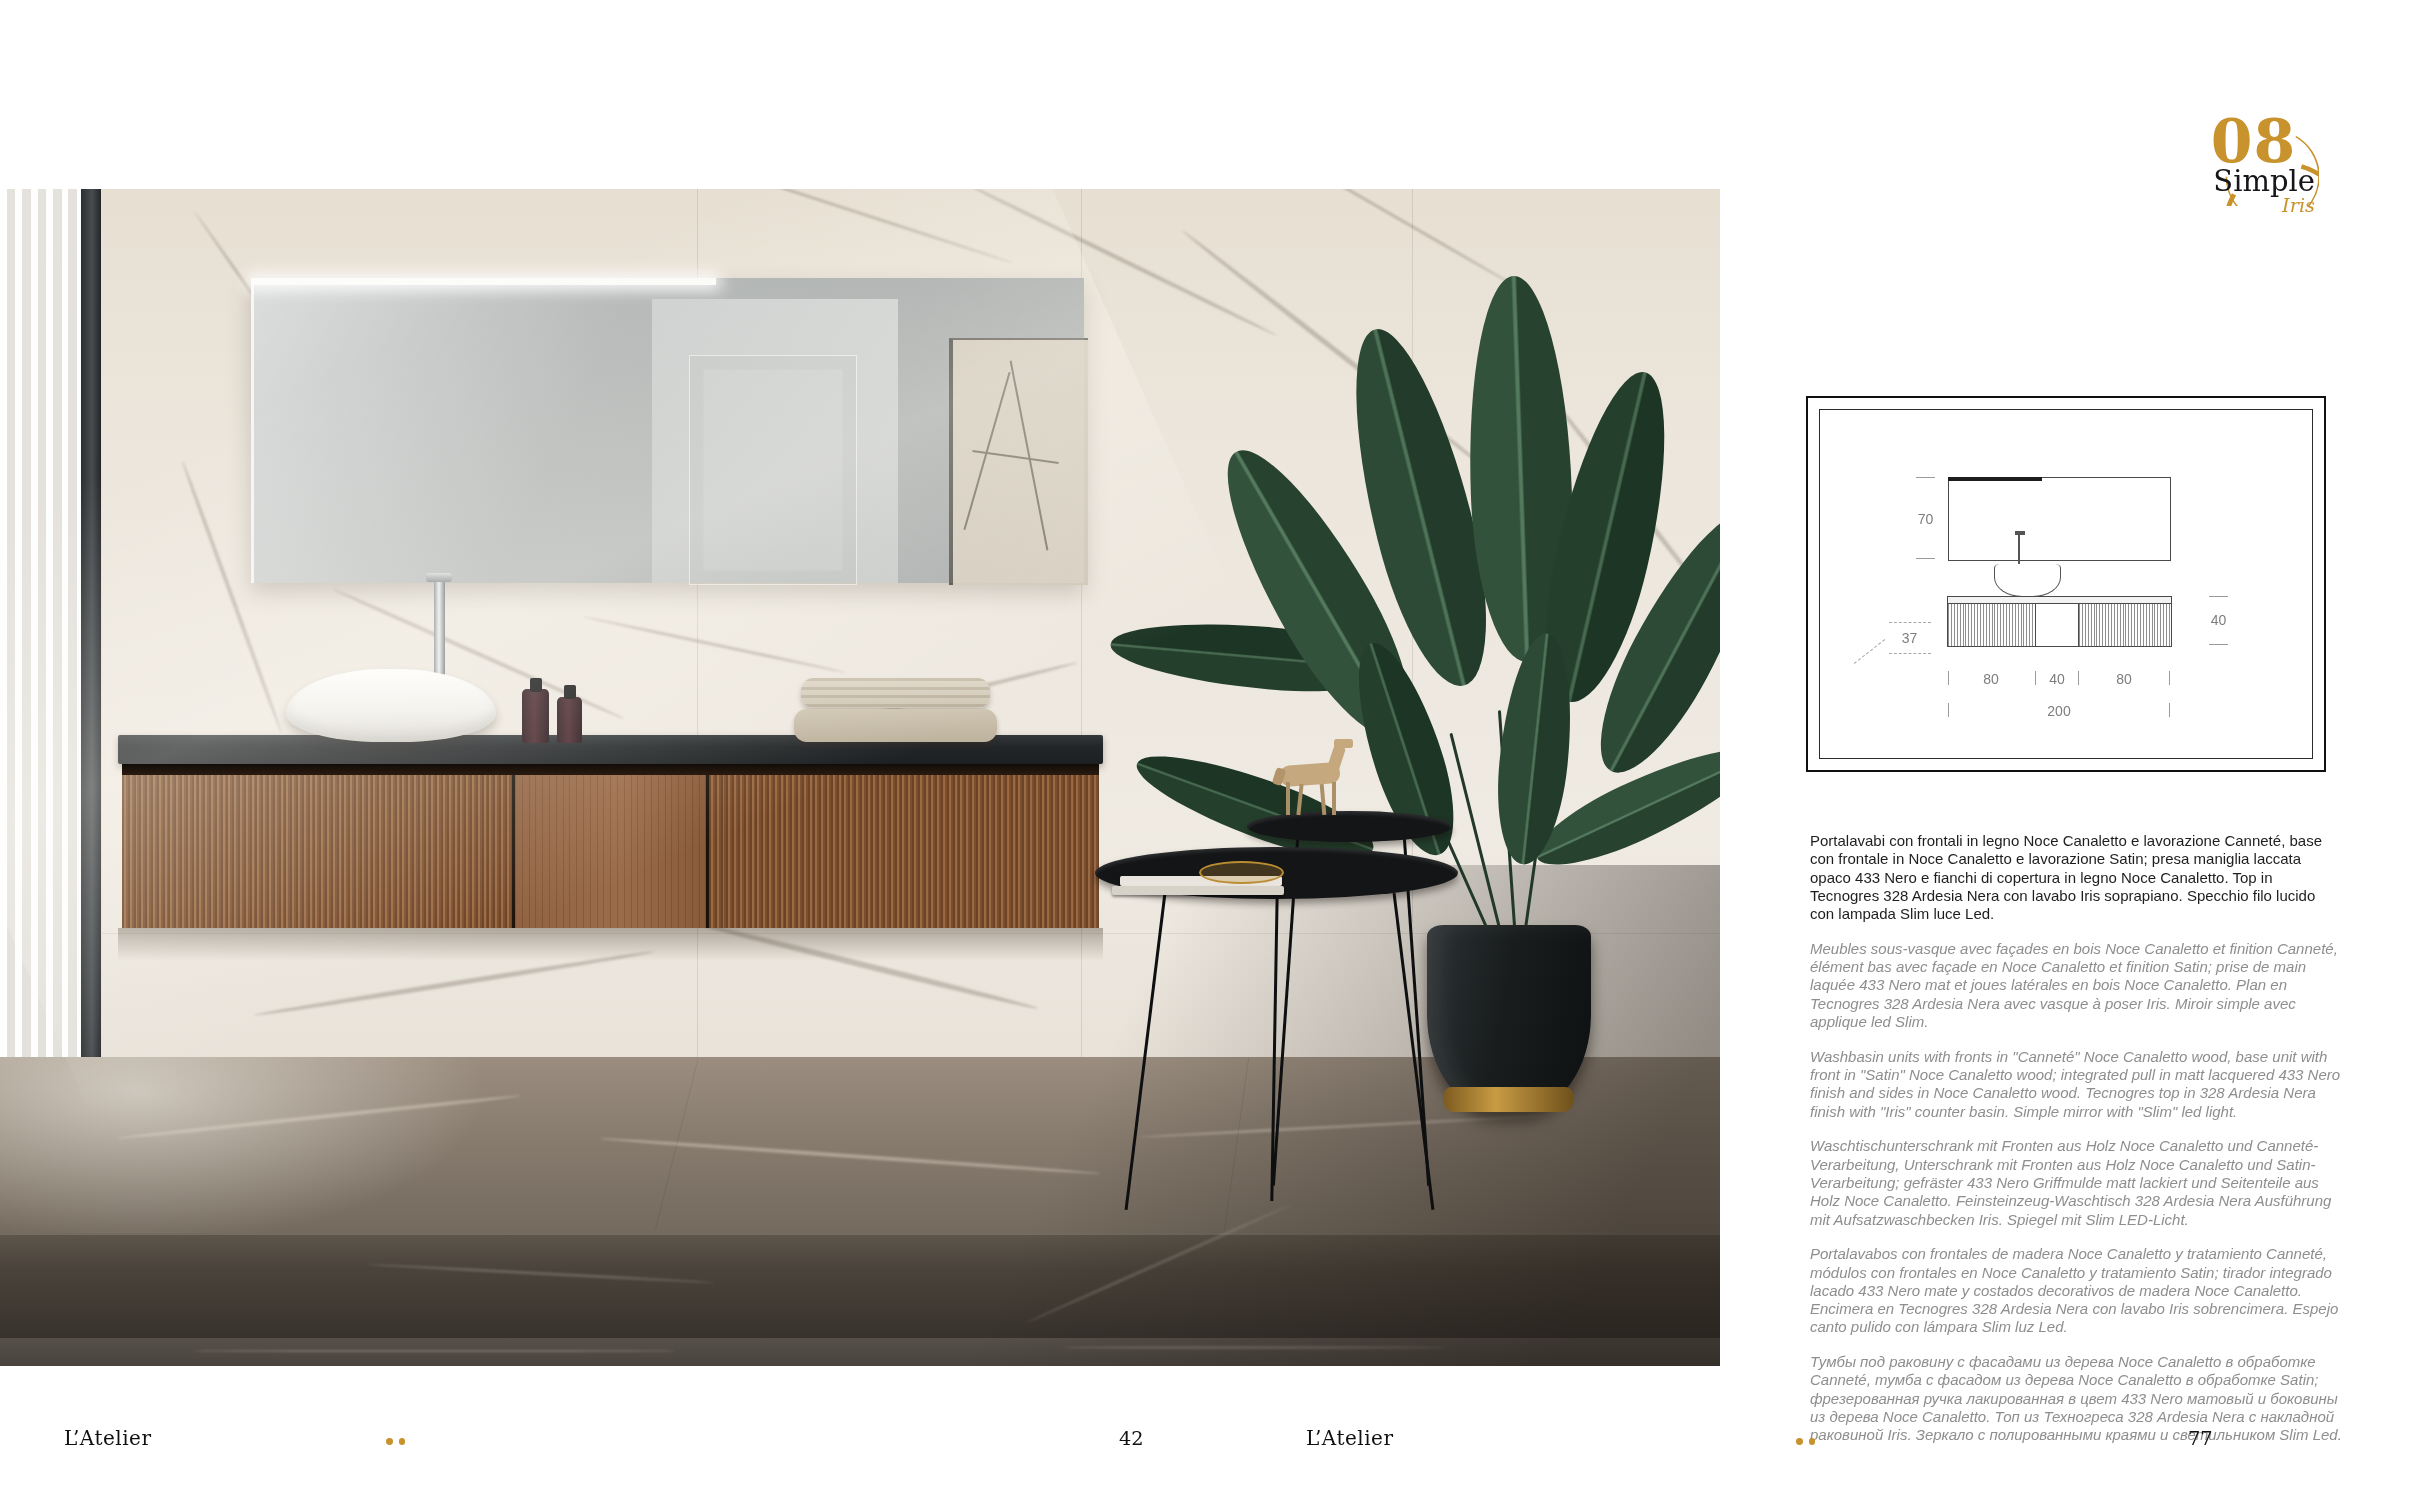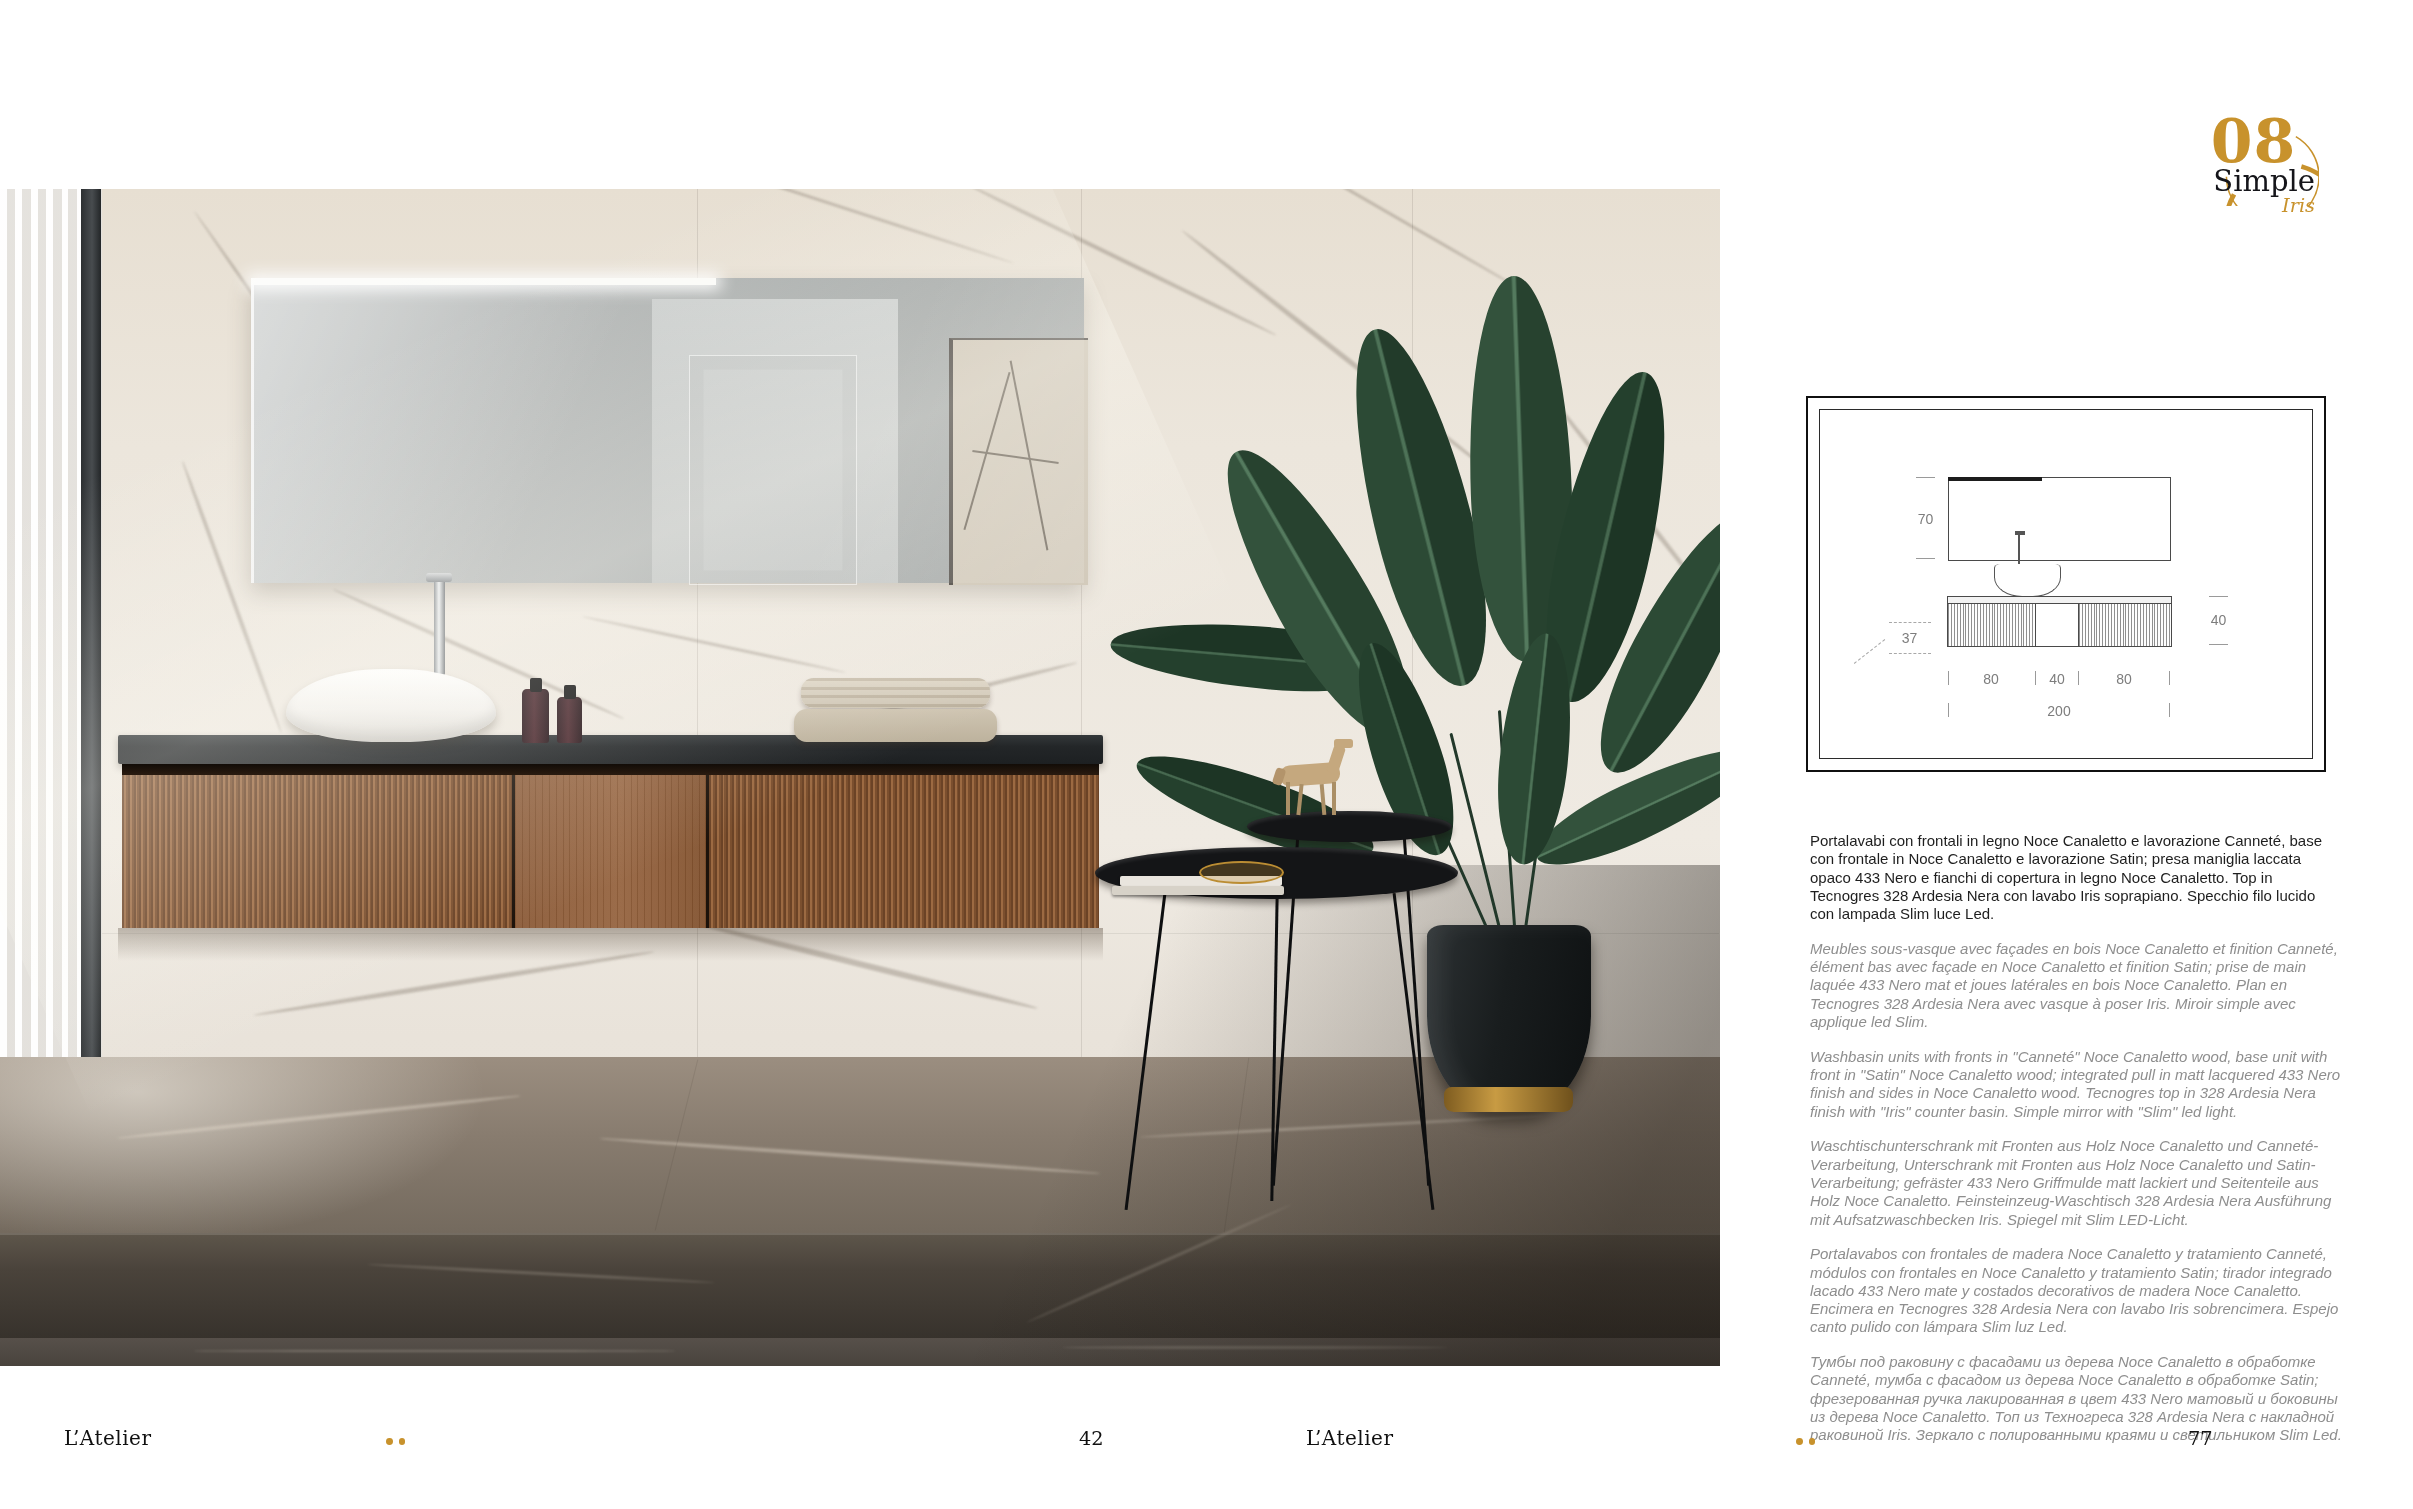--- a/index.html
+++ b/index.html
@@ -310,21 +310,21 @@
   <p class="desc alt">Waschtischunterschrank mit Fronten aus Holz Noce Canaletto und Canneté-Verarbeitung, Unterschrank mit Fronten aus Holz Noce Canaletto und Satin-Verarbeitung; gefräster 433 Nero Griffmulde matt lackiert und Seitenteile aus Holz Noce Canaletto. Feinsteinzeug-Waschtisch 328 Ardesia Nera Ausführung mit Aufsatzwaschbecken Iris. Spiegel mit Slim LED-Licht.</p>
   <p class="desc alt">Portalavabos con frontales de madera Noce Canaletto y tratamiento Canneté, módulos con frontales en Noce Canaletto y tratamiento Satin; tirador integrado lacado 433 Nero mate y costados decorativos de madera Noce Canaletto. Encimera en Tecnogres 328 Ardesia Nera con lavabo Iris sobrencimera. Espejo canto pulido con lámpara Slim luz Led.</p>
   <p class="desc alt">Тумбы под раковину с фасадами из дерева Noce Canaletto в обработке Canneté, тумба с фасадом из дерева Noce Canaletto в обработке Satin; фрезерованная ручка лакированная в цвет 433 Nero матовый и боковины из дерева Noce Canaletto. Топ из Техногреса 328 Ardesia Nera с накладной раковиной Iris. Зеркало с полированными краями и светильником Slim Led.</p>
 </div>
 
 <div class="brand" style="left:64px;">L’Atelier</div>
 <div class="dots" style="left:386px;">
   <div class="dot"></div>
   <div class="dot"></div>
 </div>
-<div class="pagenum" style="left:1079px;">42</div>
+<div class="pagenum" style="left:1119px;">42</div>
 
 <div class="brand" style="left:1306px;">L’Atelier</div>
 <div class="dots" style="left:1796px;">
   <div class="dot"></div>
   <div class="dot"></div>
 </div>
 <div class="pagenum" style="left:2188px;">77</div>
 
 
 </body></html>

